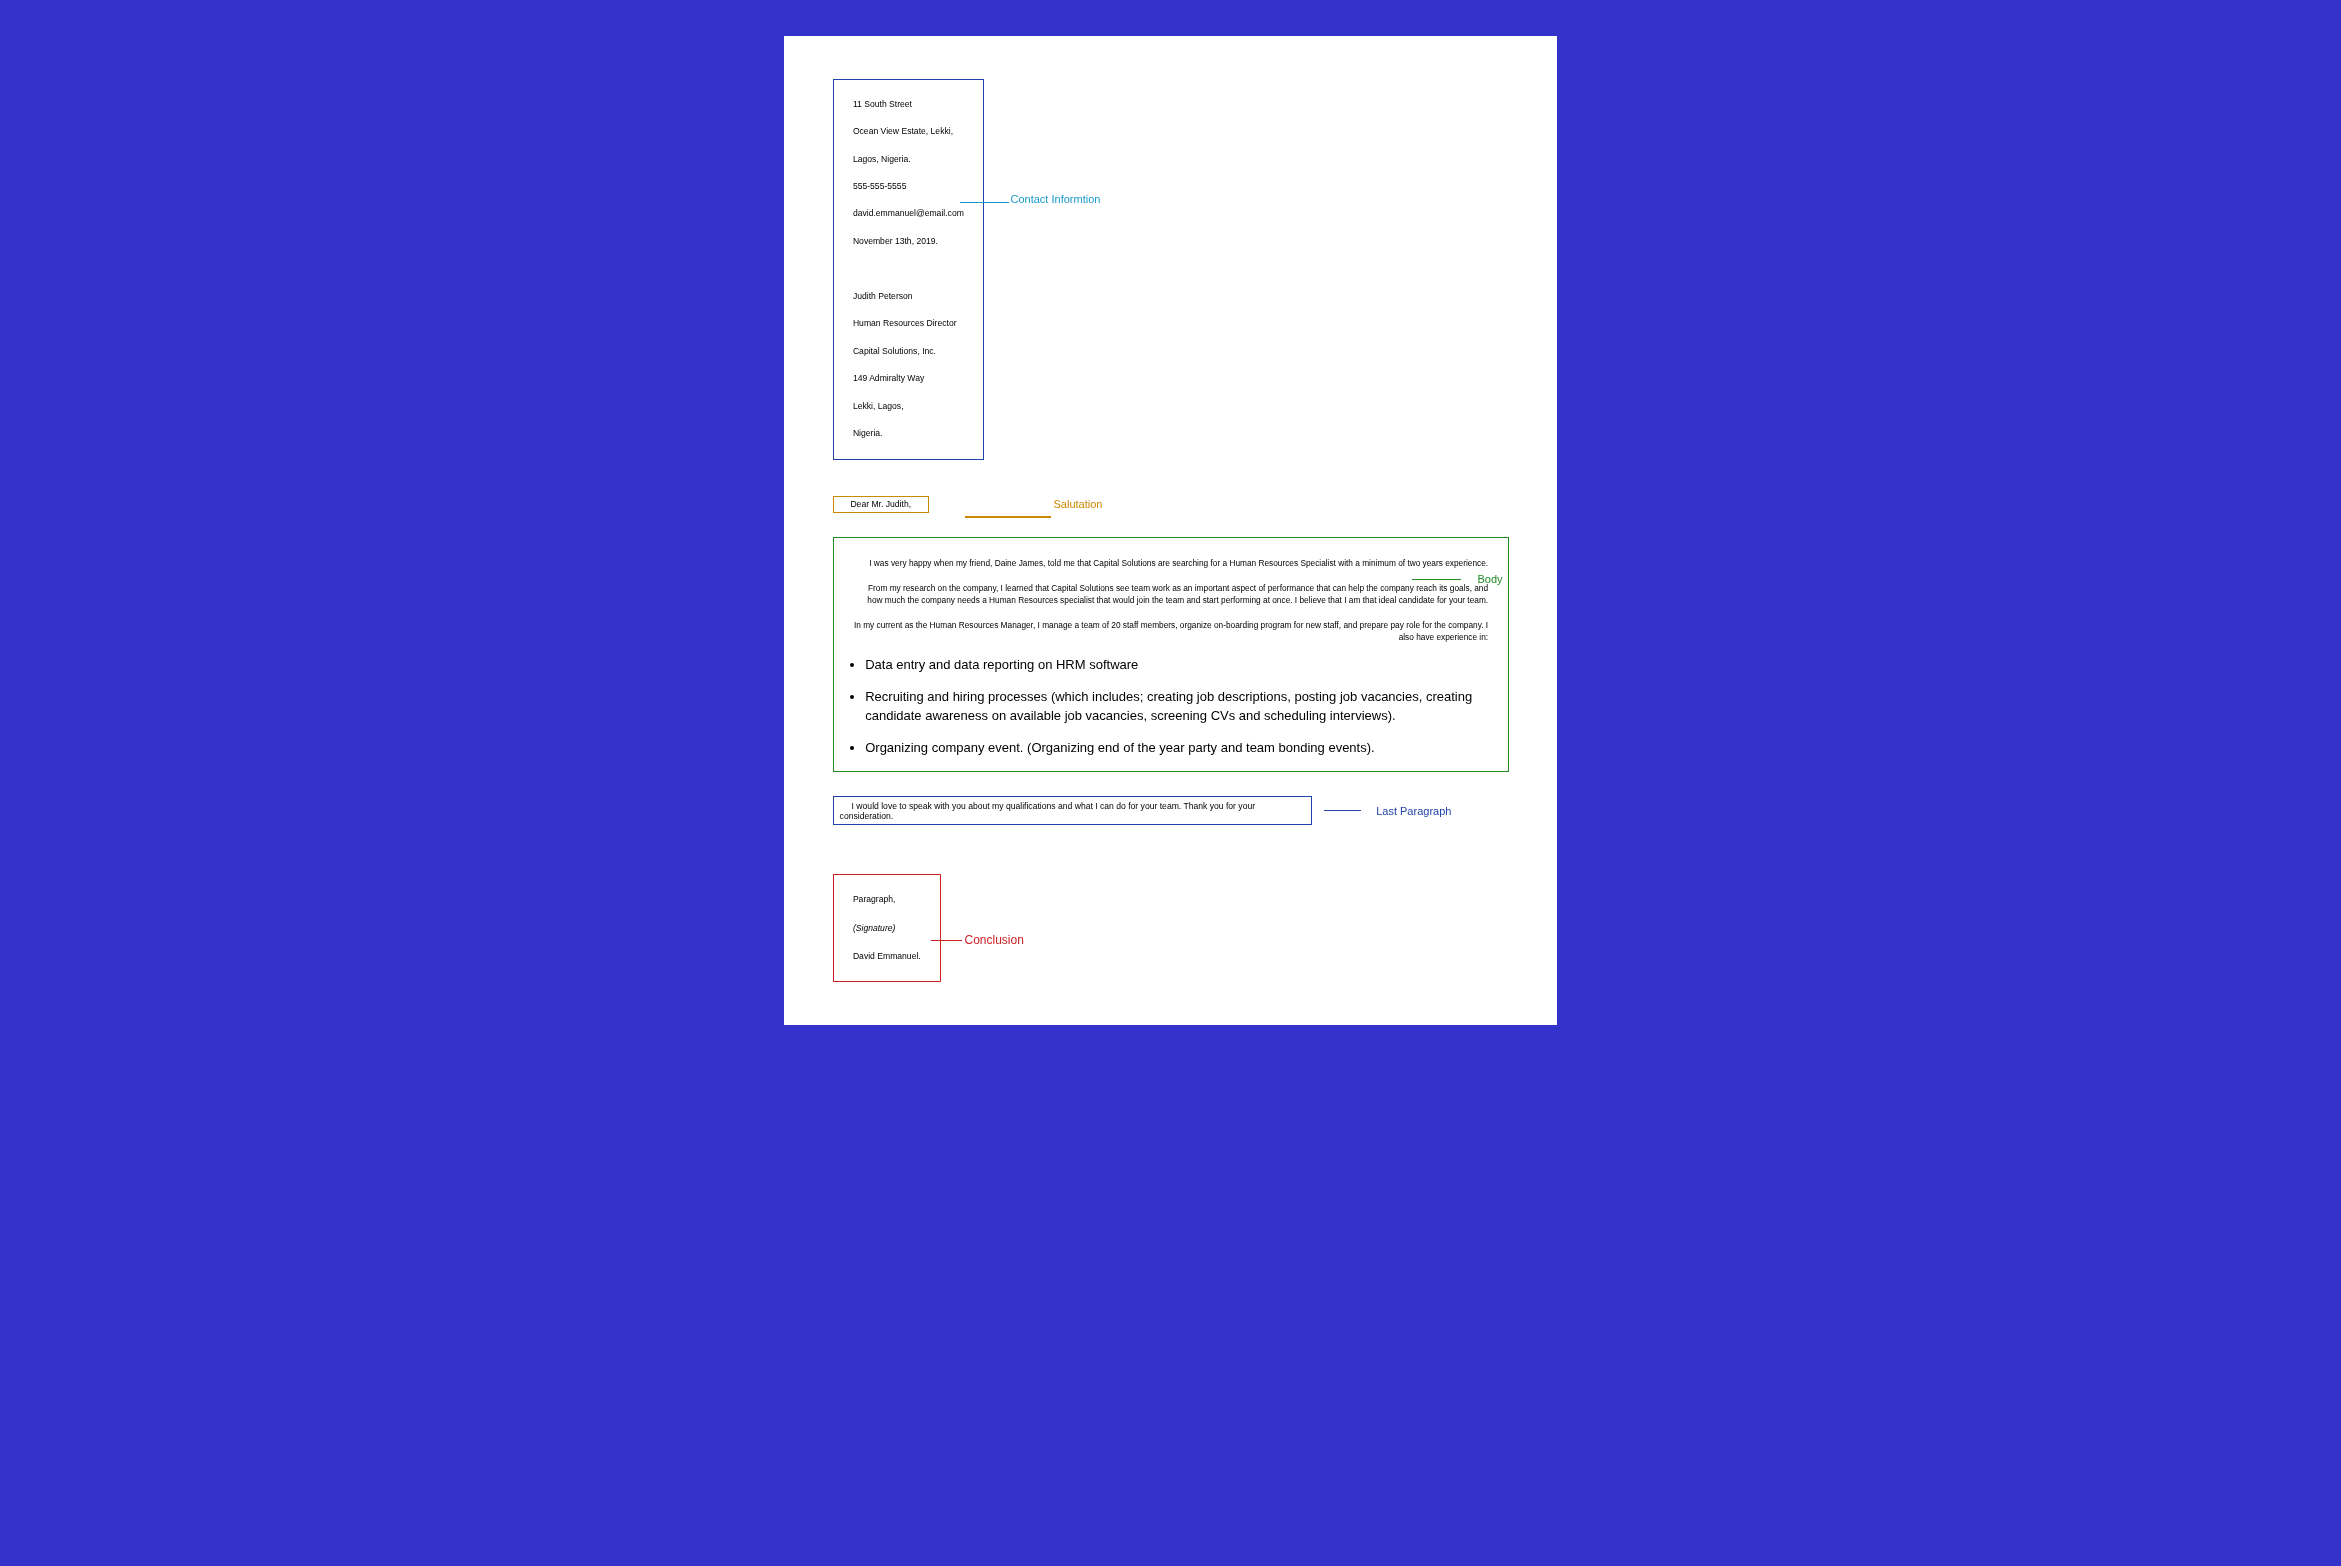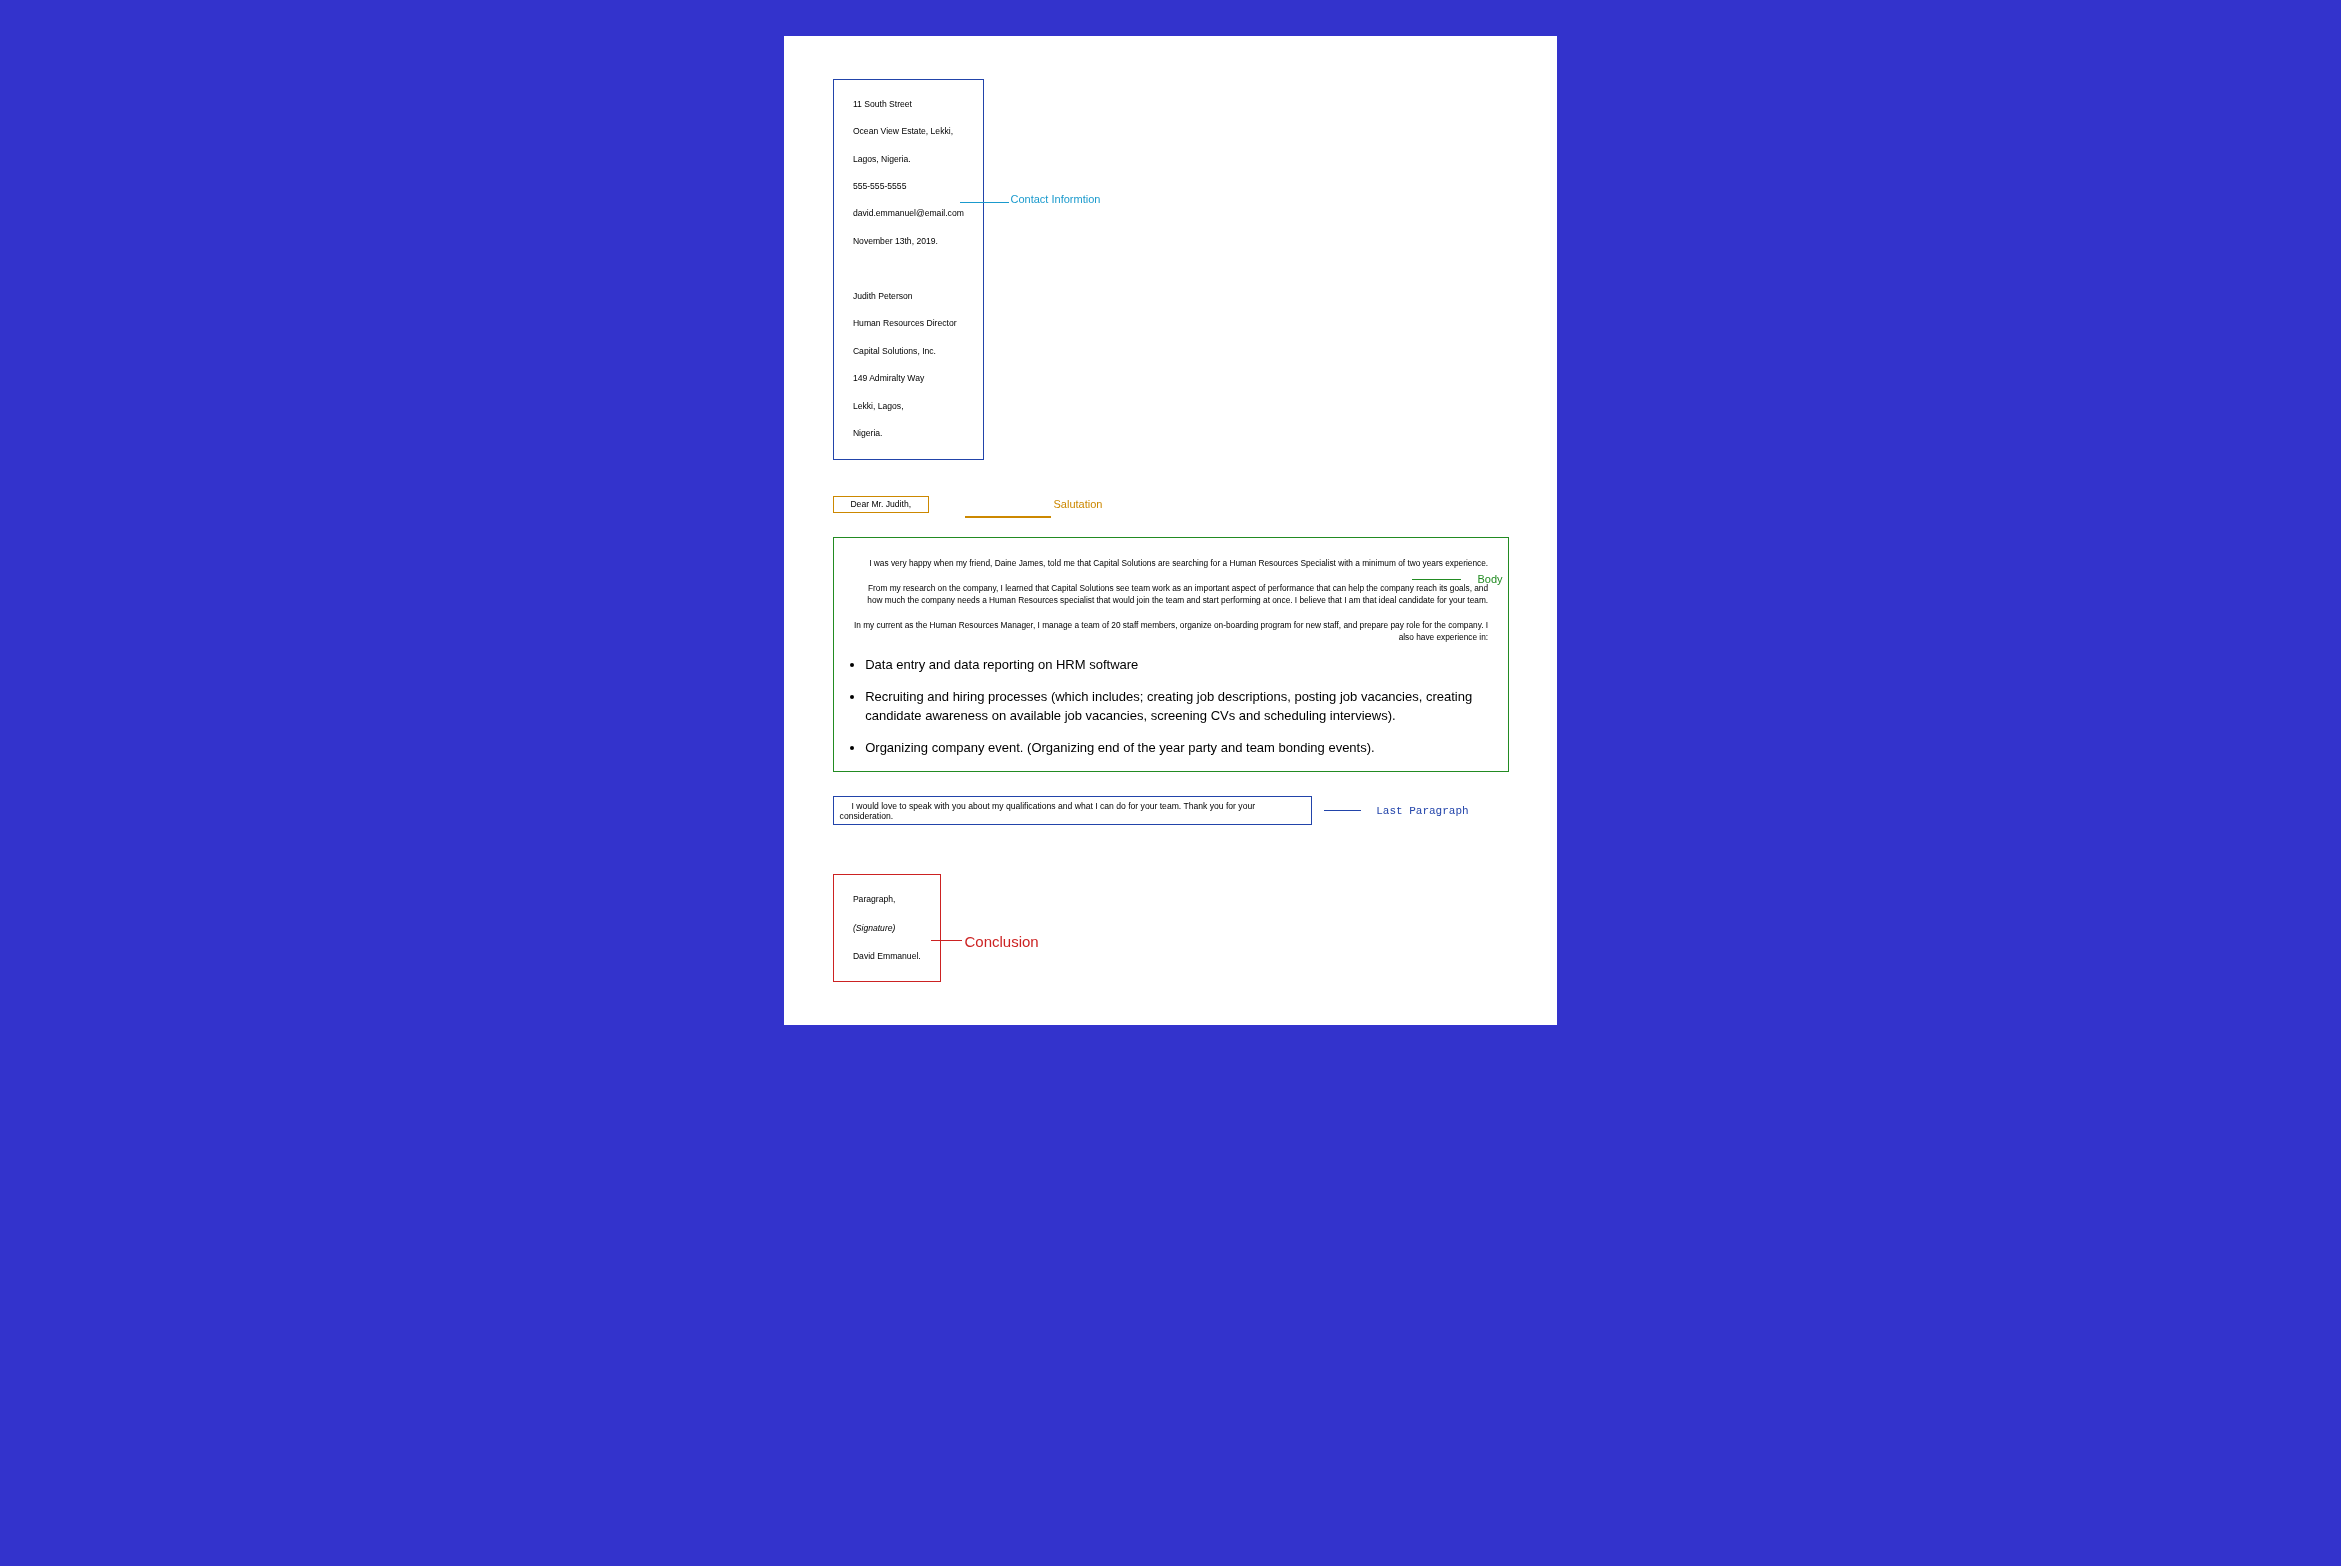--- a/index.html
+++ b/index.html
@@ -130,29 +130,29 @@
       <div style="color:#228B22; font-size:11px; margin-left:4.9px; white-space:nowrap;">Body</div>
     </div>
   </div>
 
   
   <div style="position:relative; margin-bottom: 12.3px; display:flex; align-items:center;">
     <div class="last-paragraph-box">
       <span>I would love to speak with you about my qualifications and what I can do for your team. Thank you for your consideration.</span>
     </div>
     <div style="width:37px; height:1.2px; background:#2244aa; margin-left:0;"></div>
-    <div style="color:#2244aa; font-size:11px; white-space:nowrap; margin-left:3.7px;font-family:Liberation Mono, monospace;">Last Paragraph</div>
+    <div style="color:#2244aa; font-size:11px; white-space:nowrap; margin-left:3.7px;">Last Paragraph</div>
   </div>
 
   
   <div style="position:relative; display:inline-block;">
     <div class="conclusion-box">
       <p>Paragraph,</p>
       <p class="italic">(Signature)</p>
       <p>David Emmanuel.</p>
     </div>
     
     <div style="position:absolute; left:98px; top:50%; width:31px; height:1.2px; background:#cc2222;"></div>
-    <div style="position:absolute; left:132px; top:calc(50% - 7.4px); color:#cc2222; font-size:15px; white-space:nowrap;text-align:right;">Conclusion</div>
+    <div style="position:absolute; left:132px; top:calc(50% - 7.4px); color:#cc2222; font-size:12px; white-space:nowrap;text-align:right;">Conclusion</div>
   </div>
 
 </div>
 
 
 </body></html>

